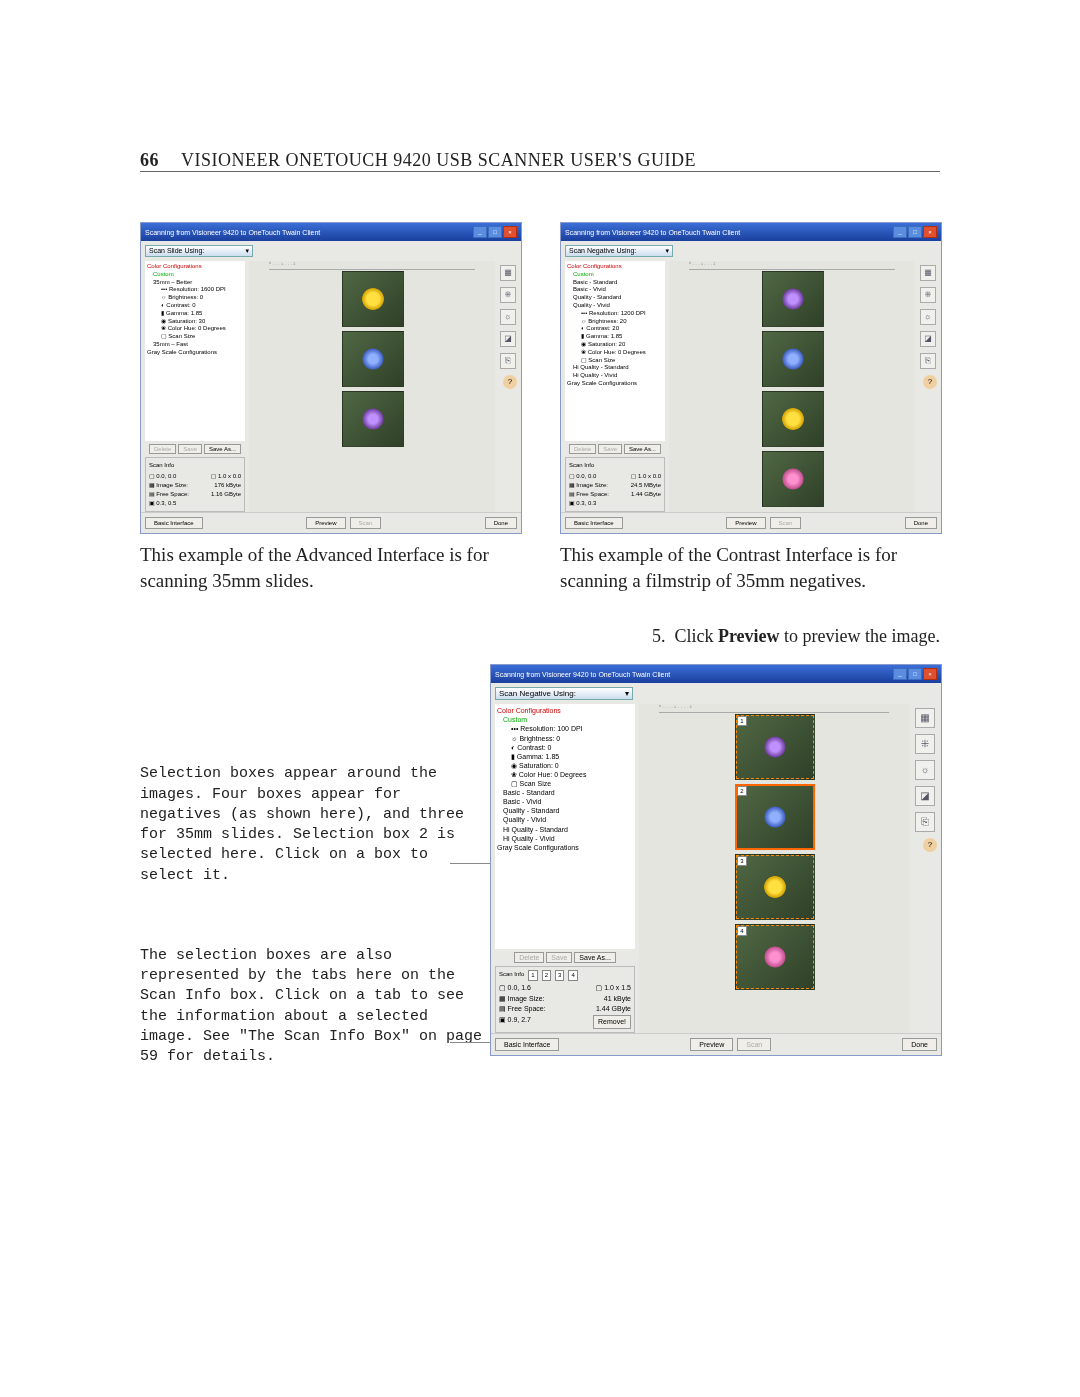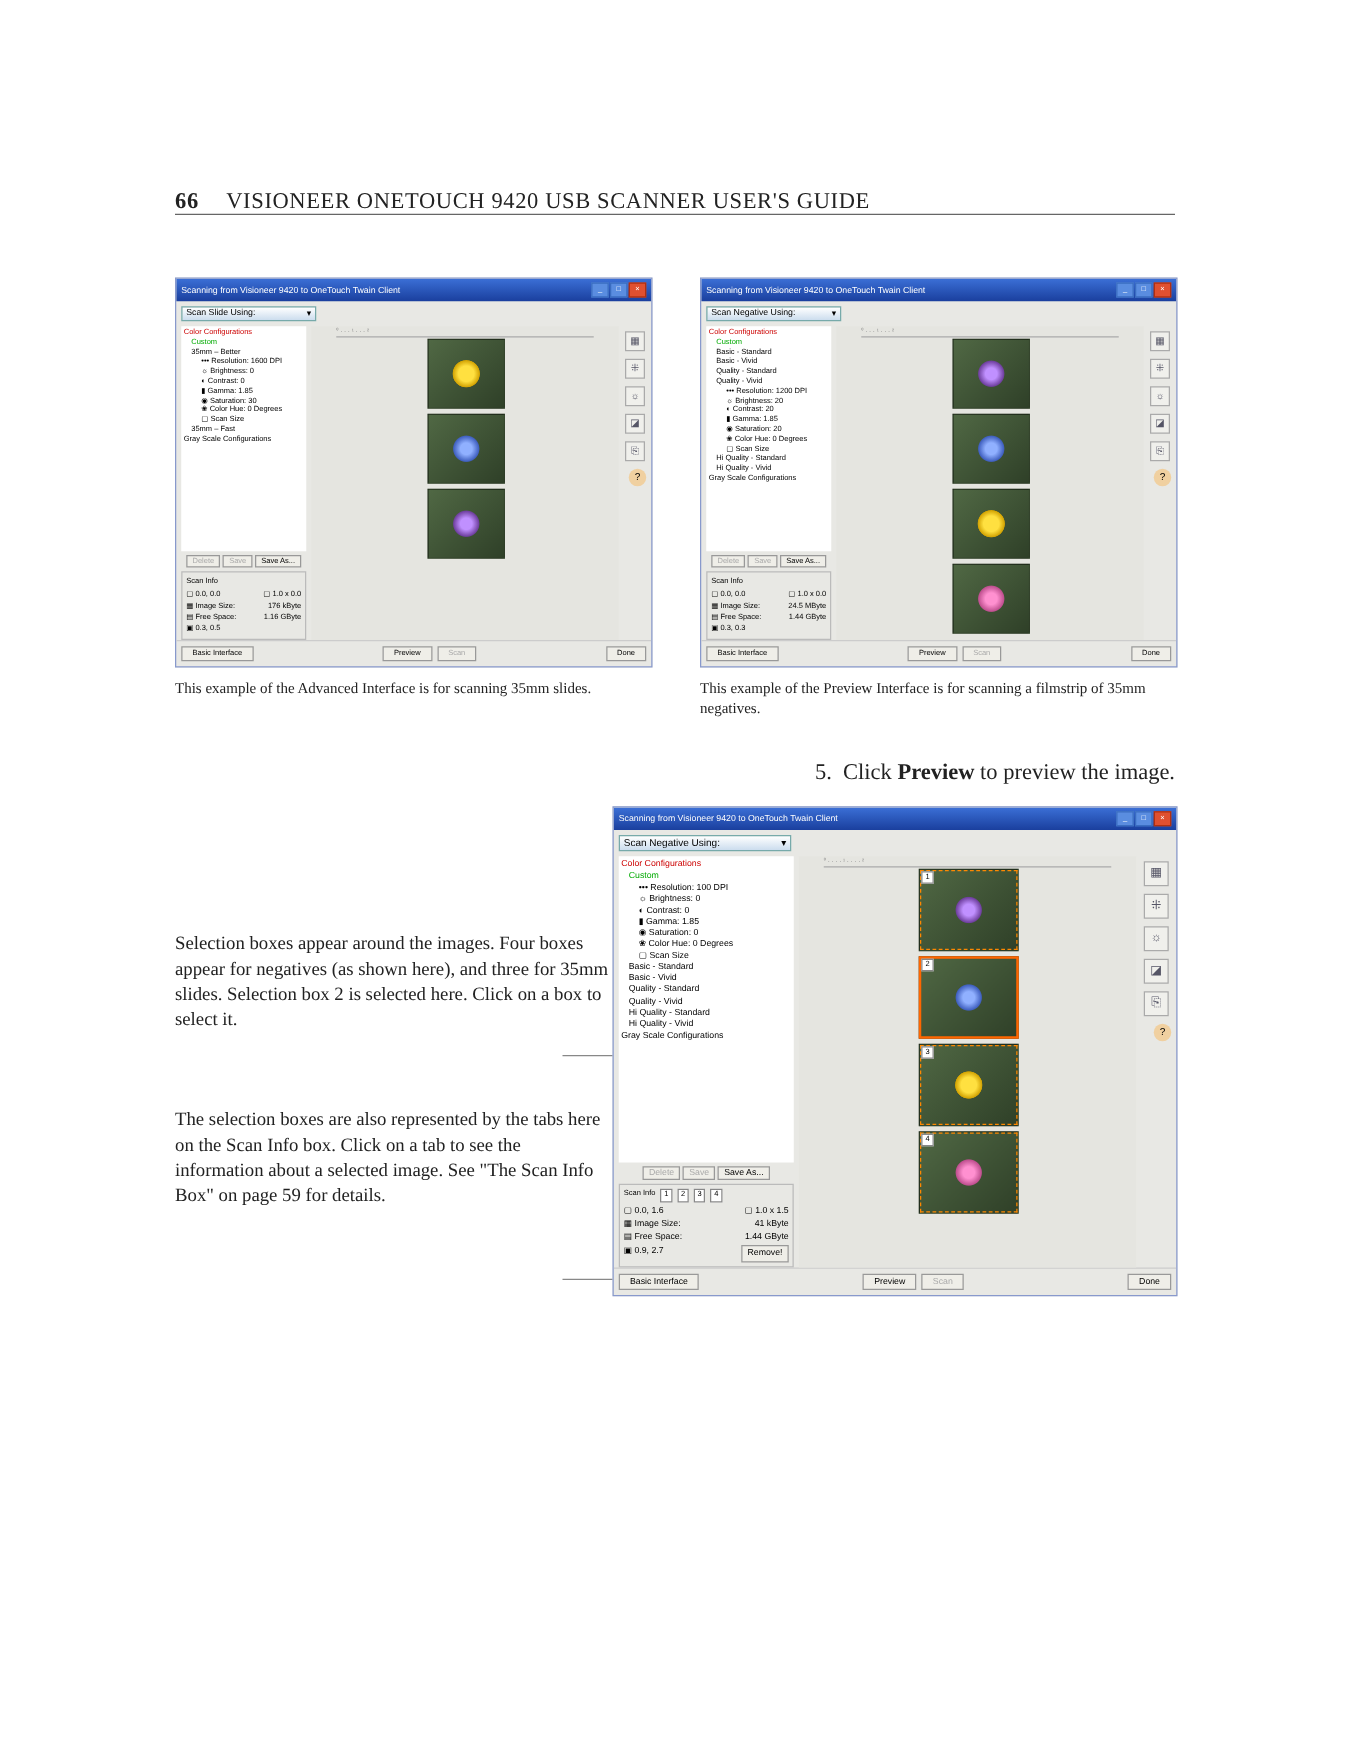--- a/index.html
+++ b/index.html
@@ -237,21 +237,21 @@
     background: #f0d0a0;
     border-radius: 50%;
     font-size: 8px;
     text-align: center;
     line-height: 14px;
     margin-left: auto;
     margin-bottom: 4px;
   }
 
   .caption {
-    font-size: 12px;
+    font-size: 19px;
     margin-top: 8px;
     line-height: 1.35;
   }
   .body-text {
     margin-left: 60px;
     margin-top: 30px;
   }
   .step {
     font-size: 18px;
     line-height: 1.5;
@@ -274,20 +274,21 @@
     margin-top: 10px;
   }
   .annot-left {
     width: 350px;
     font-size: 15px;
     line-height: 1.35;
     padding-top: 100px;
   }
   .annot-note {
     margin-bottom: 60px;
+    font-family: Liberation Mono, monospace;
   }
   .annot-right {
     flex: 1;
     position: relative;
   }
   .big-ss {
     width: 100%;
     height: 390px;
   }
   .big-ss .ss-left { width: 140px; font-size: 8px; }
@@ -496,21 +497,21 @@
         </div>
         <div class="ss-footer">
           <span class="sbtn">Basic Interface</span>
           <div style="display:flex; gap:4px;">
             <span class="sbtn">Preview</span>
             <span class="sbtn faded">Scan</span>
           </div>
           <span class="sbtn">Done</span>
         </div>
       </div>
-      <div class="caption">This example of the Preview Interface is for scanning a filmstrip of 35mm negatives.</div>
+      <div class="caption">This example of the Contrast Interface is for scanning a filmstrip of 35mm negatives.</div>
     </div>
   </div>
 
   <div class="body-text">
     <p class="step">
       <span>5.</span>&nbsp;&nbsp;<span>Click </span><strong class="small-bold">Preview</strong><span> to preview the image.</span>
     </p>
   </div>
 
   <div class="annot-block">

